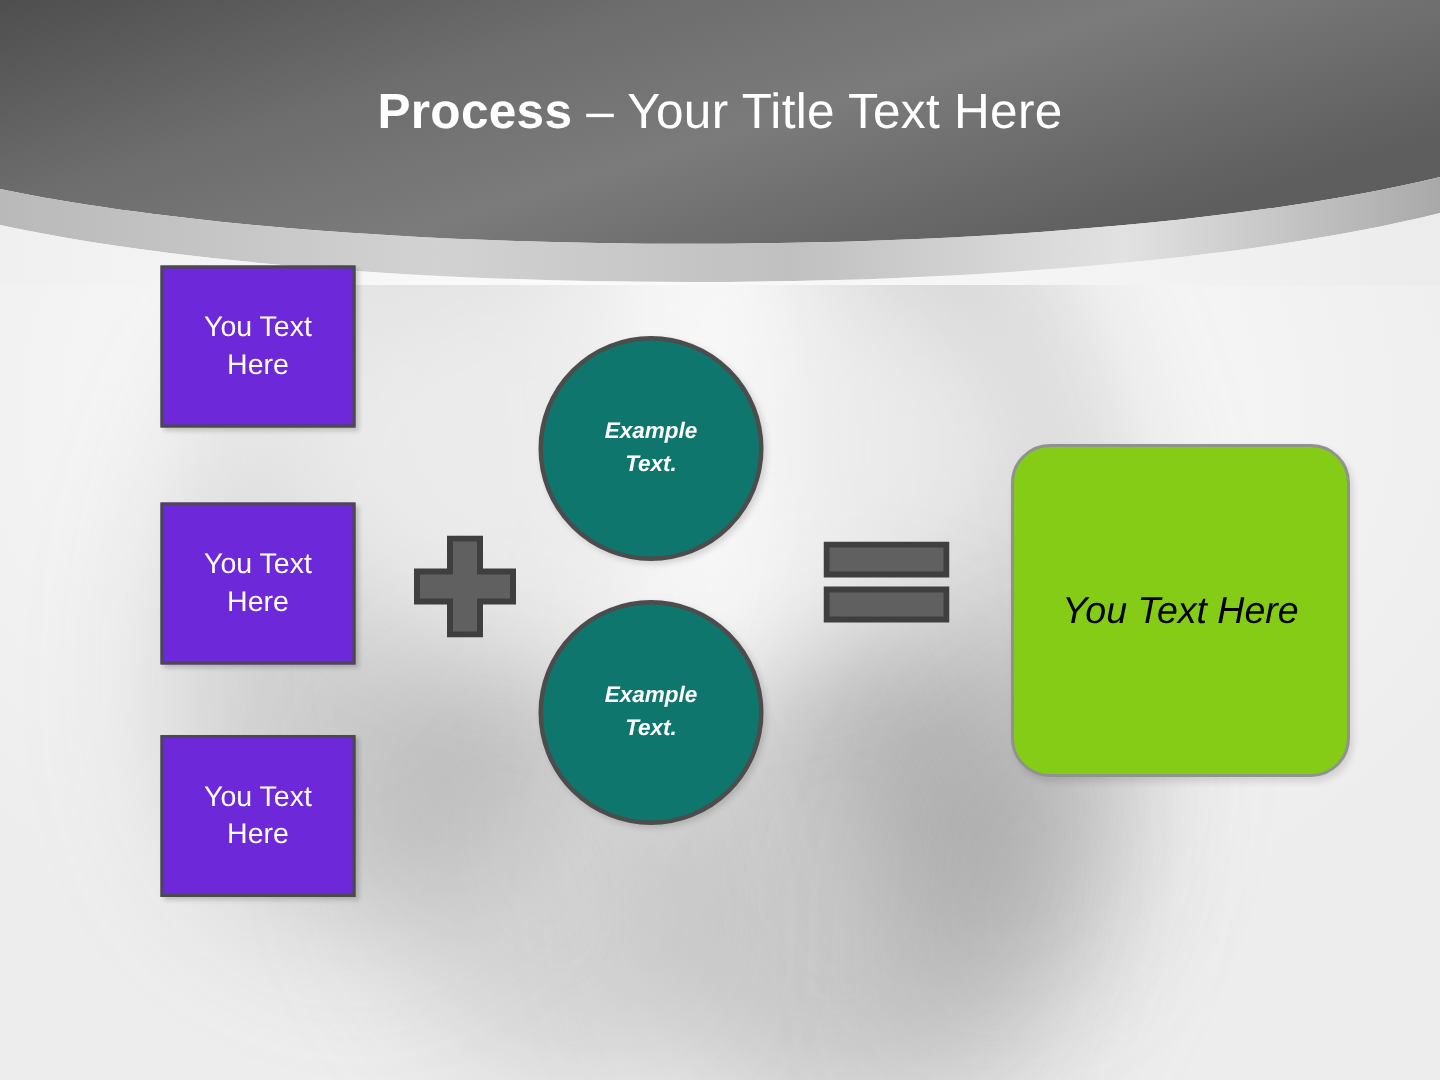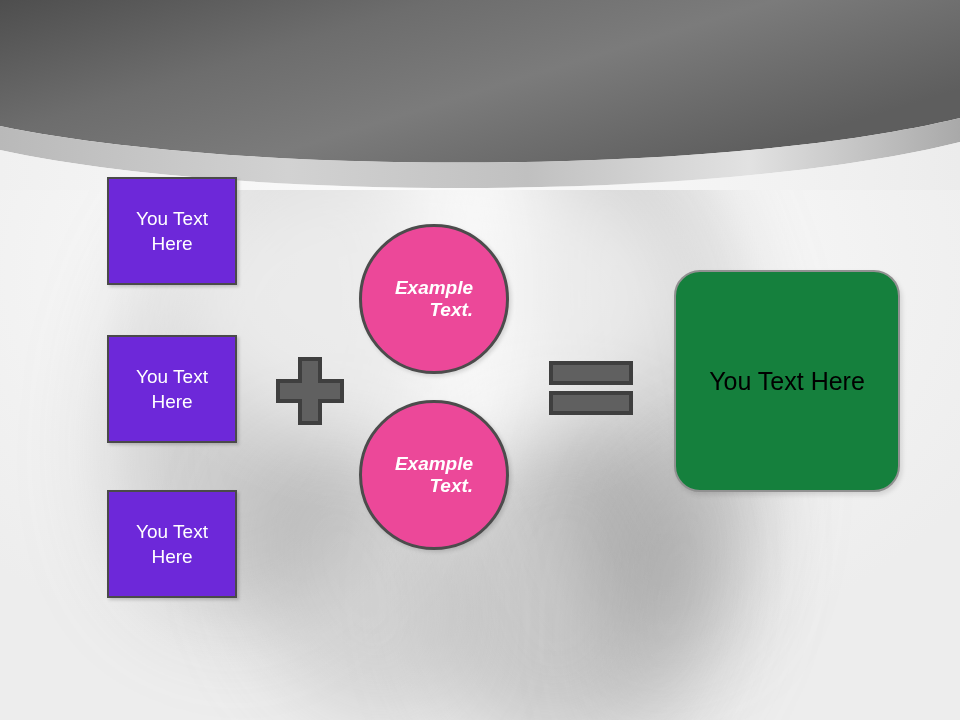--- a/index.html
+++ b/index.html
@@ -126,58 +126,59 @@
     width: 68px;
     height: 68px;
   }
 
   
   .circle {
     position: absolute;
     width: 150px;
     height: 150px;
     border-radius: 50%;
-    background: #ec4899;
+    background: #0f766e;
     border: 3px solid #4c4c4c;
     box-sizing: border-box;
     color: #ffffff;
-    font-size: 19px;
+    font-size: 15px;
     line-height: 22px;
     font-weight: bold;
     font-style: italic;
     display: flex;
     align-items: center;
     justify-content: center;
-    text-align: right;
+    text-align: center;
     box-shadow: 2px 2px 4px rgba(0,0,0,0.15);
   }
   .circle-1 { left: 359px; top: 224px; }
   .circle-2 { left: 359px; top: 400px; }
 
   
   .equals { position: absolute; left: 549px; top: 361px; width: 84px; height: 56px; }
 
   
   .result-box {
     position: absolute;
     left: 674px;
-    top: 270px;
+    top: 296px;
     width: 226px;
     height: 222px;
-    background: #15803d;
+    background: #84cc16;
     border: 2px solid #919191;
     border-radius: 26px;
     box-sizing: border-box;
     color: #000000;
     font-size: 25px;
     display: flex;
     align-items: center;
     justify-content: center;
     text-align: center;
     box-shadow: 2px 3px 5px rgba(0,0,0,0.12);
+    font-style: italic;
   }
 </style>
 </head>
 <body>
 
 <div id="slide">
 
   <div class="bg-base"></div>
   <div class="bg-shadow shadow-a"></div>
   <div class="bg-shadow shadow-b"></div>
@@ -208,20 +209,23 @@
           <stop offset="75%" stop-color="#f4f4f4"></stop>
           <stop offset="100%" stop-color="#ececec"></stop>
         </linearGradient>
       </defs>
       <path d="M0,0 H960 V118 C720,176 240,176 0,126 Z" fill="url(#hdrGrad)"></path>
       <path d="M0,126 C240,176 720,176 960,118 V142 C720,202 240,202 0,150 Z" fill="url(#bandGrad)"></path>
       <path d="M0,150 C240,202 720,202 960,142 V190 H0 Z" fill="url(#whiteGrad)"></path>
     </svg>
   </div>
 
+  <div class="title">
+    <span class="strong">Process</span><span class="rest"> – Your Title Text Here</span>
+  </div>
 
   <div class="left-box left-box-1">
     <span>
       <span>You Text</span><br>
       <span>Here</span>
     </span>
   </div>
   <div class="left-box left-box-2">
     <span>
       <span>You Text</span><br>

